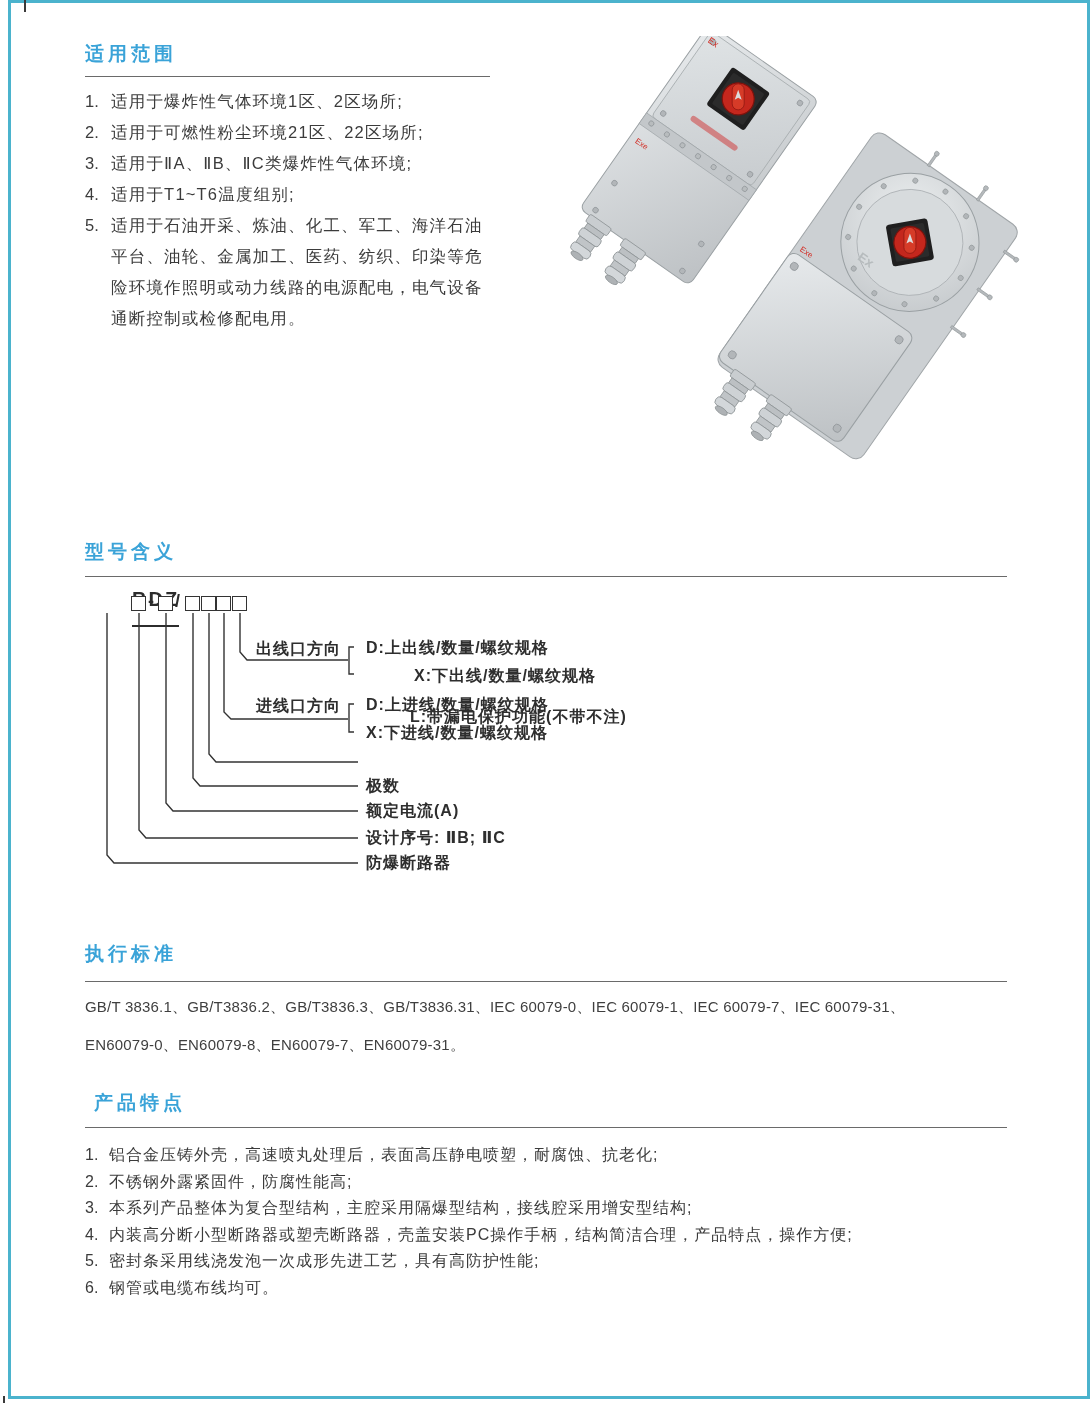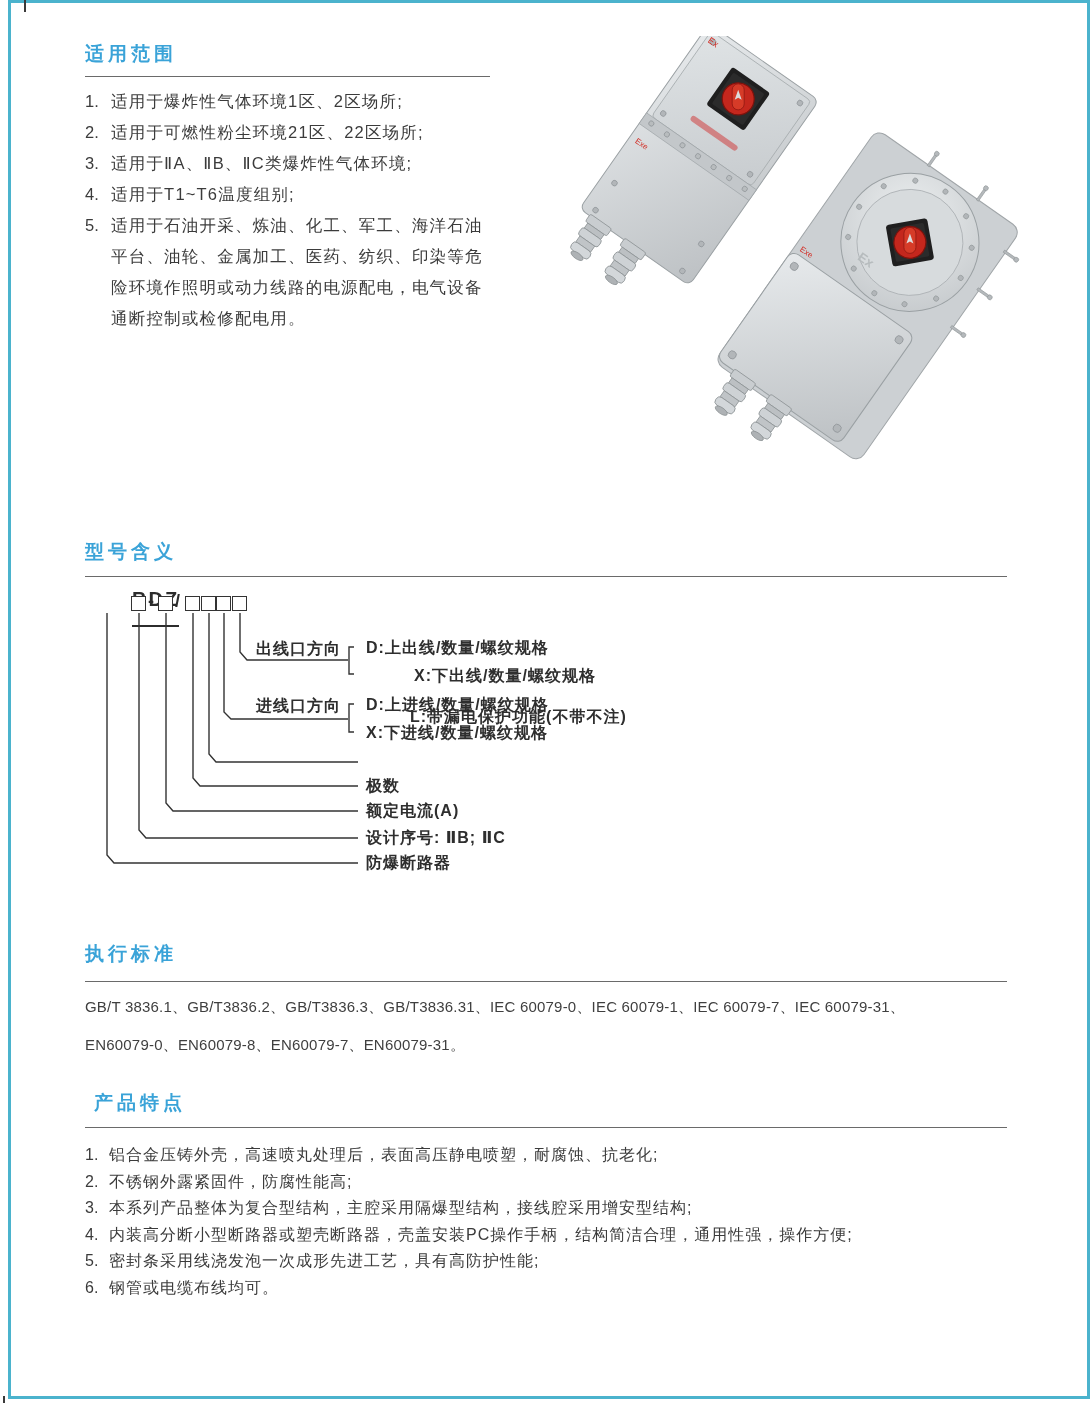--- a/index.html
+++ b/index.html
@@ -258,21 +258,21 @@
     <div class="li">
       <span class="num">2.</span>
       <span class="txt">不锈钢外露紧固件，防腐性能高;</span>
     </div>
     <div class="li">
       <span class="num">3.</span>
       <span class="txt">本系列产品整体为复合型结构，主腔采用隔爆型结构，接线腔采用增安型结构;</span>
     </div>
     <div class="li">
       <span class="num">4.</span>
-      <span class="txt">内装高分断小型断路器或塑壳断路器，壳盖安装PC操作手柄，结构简洁合理，通用性强，操作方便;</span>
+      <span class="txt">内装高分断小型断路器或塑壳断路器，壳盖安装PC操作手柄，结构简洁合理，产品特点，操作方便;</span>
     </div>
     <div class="li">
       <span class="num">5.</span>
       <span class="txt">密封条采用线浇发泡一次成形先进工艺，具有高防护性能;</span>
     </div>
     <div class="li">
       <span class="num">6.</span>
       <span class="txt">钢管或电缆布线均可。</span>
     </div>
   </div>

